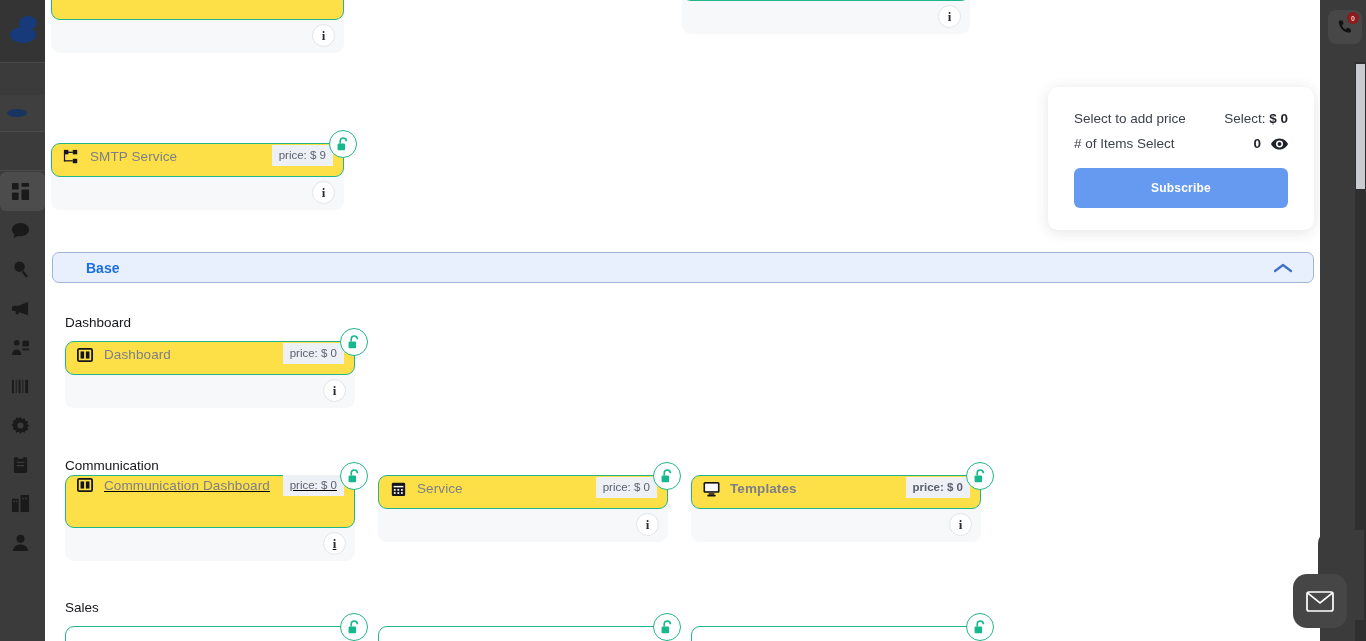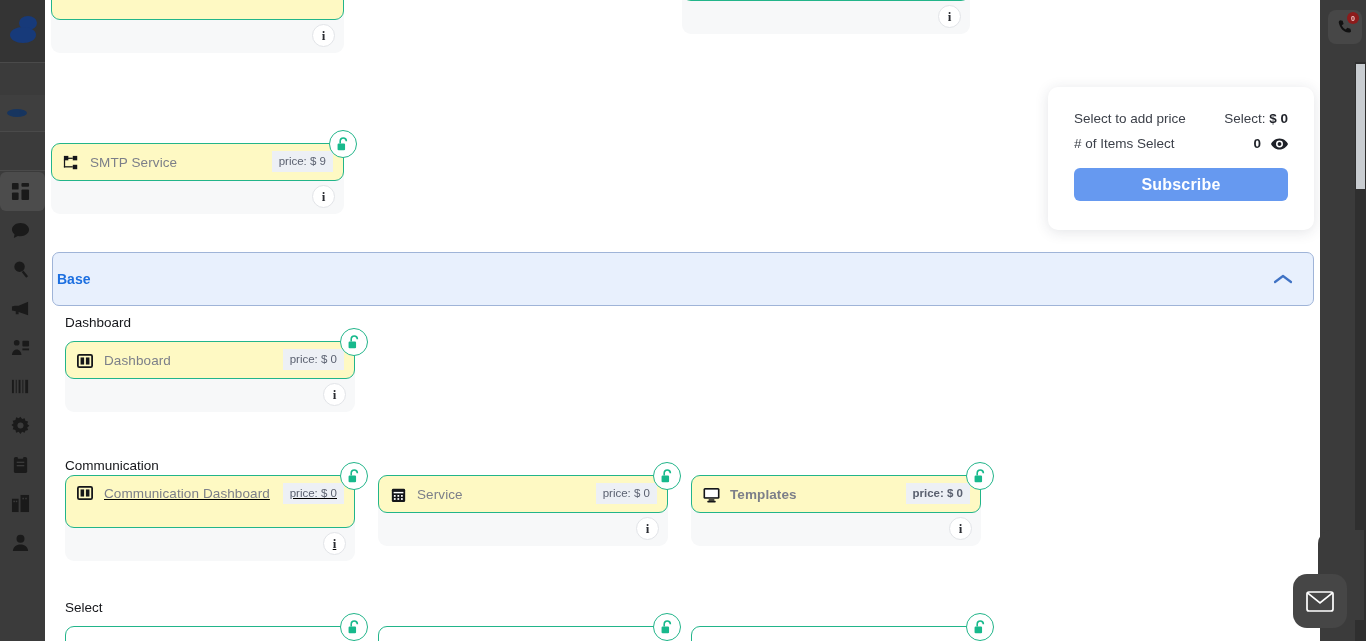--- a/index.html
+++ b/index.html
@@ -75,23 +75,23 @@
   .content { position:relative; width:1275px; }
 
   
   .mod {
     position:absolute;
   }
   .mod-head {
     position:relative;
     border:1.4px solid #22b58a;
     border-radius:9px;
-    background:#fef9c3;
+    background:#fde047;
     display:flex; align-items:flex-start;
-    padding:8px 10px 8px 10px;
+    padding:0 10px 8px 10px;
     min-height:33px;
     z-index:3;
   }
   .mod-head .micon {
     flex:0 0 auto; width:18px; margin-right:10px; margin-top:1px;
     display:flex; align-items:flex-start; justify-content:center;
   }
   .mod-head .micon svg { display:block; fill:#15161a; }
   .mod-title {
     flex:1 1 auto;
@@ -139,37 +139,37 @@
     z-index:20;
   }
   .sp-row { display:flex; justify-content:space-between; align-items:center; margin-bottom:10px; }
   .sp-label { font-size:13.5px; color:#3c4049; }
   .sp-value { font-size:13.5px; color:#3c4049; }
   .sp-value b { font-weight:700; color:#1e2128; }
   .sp-right { display:flex; align-items:center; gap:10px; }
   .sp-count { font-size:13.5px; font-weight:700; color:#1e2128; }
   .eye-icon svg { display:block; fill:#1e2128; }
   .sp-btn {
-    margin-top:7px; width:100%; height:33px;
+    margin-top:7px; width:100%; height:40px;
     background:#6699f0; color:#fff; border:none; border-radius:6px;
     font-family:"Liberation Sans", sans-serif;
-    font-size:16px; font-weight:700; letter-spacing:.2px;
+    font-size:12px; font-weight:700; letter-spacing:.2px;
     cursor:pointer;
   }
 
   
   .accordion {
     position:absolute; left:7px; top:252px; width:1262px;
     border:1px solid #9fb4d8; border-radius:7px;
     background:#e8f0fd;
     overflow:hidden;
   }
   .acc-head {
-    height:52px; display:flex; align-items:center; justify-content:space-between;
-    padding:0 20px 0 4px;
+    height:29px; display:flex; align-items:center; justify-content:space-between;
+    padding:0 20px 0 33px;
   }
   .acc-title { font-size:14px; font-weight:700; color:#1c6fe0; }
   .acc-chevron svg { display:block; stroke:#3f72c4; }
 
   
   .group-label {
     position:absolute; font-size:13.5px; color:#15161a; font-weight:400;
   }
 
   
@@ -457,21 +457,21 @@
                 <path d="M4 7V4.6C4 2.6 5.4 1 7.3 1S10.6 2.6 10.6 4.6" fill="none" stroke="#17b98c" stroke-width="1.7"></path>
                 <rect x="1.2" y="7" width="8" height="7.2" rx="1.2"></rect>
               </svg>
           </span>
         </div>
         <div class="mod-body">
           <span class="info-btn">i</span>
         </div>
       </div>
 
-      <span class="group-label" style="left:20px; top:600px;">Select</span>
+      <span class="group-label" style="left:20px; top:600px;">Sales</span>
 
       <div class="cut-card" style="left:20px; top:626px; width:290px;">
         <span class="lock-badge">
           <svg width="14" height="15" viewBox="0 0 14 16">
               <path d="M4 7V4.6C4 2.6 5.4 1 7.3 1S10.6 2.6 10.6 4.6" fill="none" stroke="#17b98c" stroke-width="1.7"></path>
               <rect x="1.2" y="7" width="8" height="7.2" rx="1.2" fill="#17b98c"></rect>
             </svg>
         </span>
       </div>
       <div class="cut-card" style="left:333px; top:626px; width:290px;">

